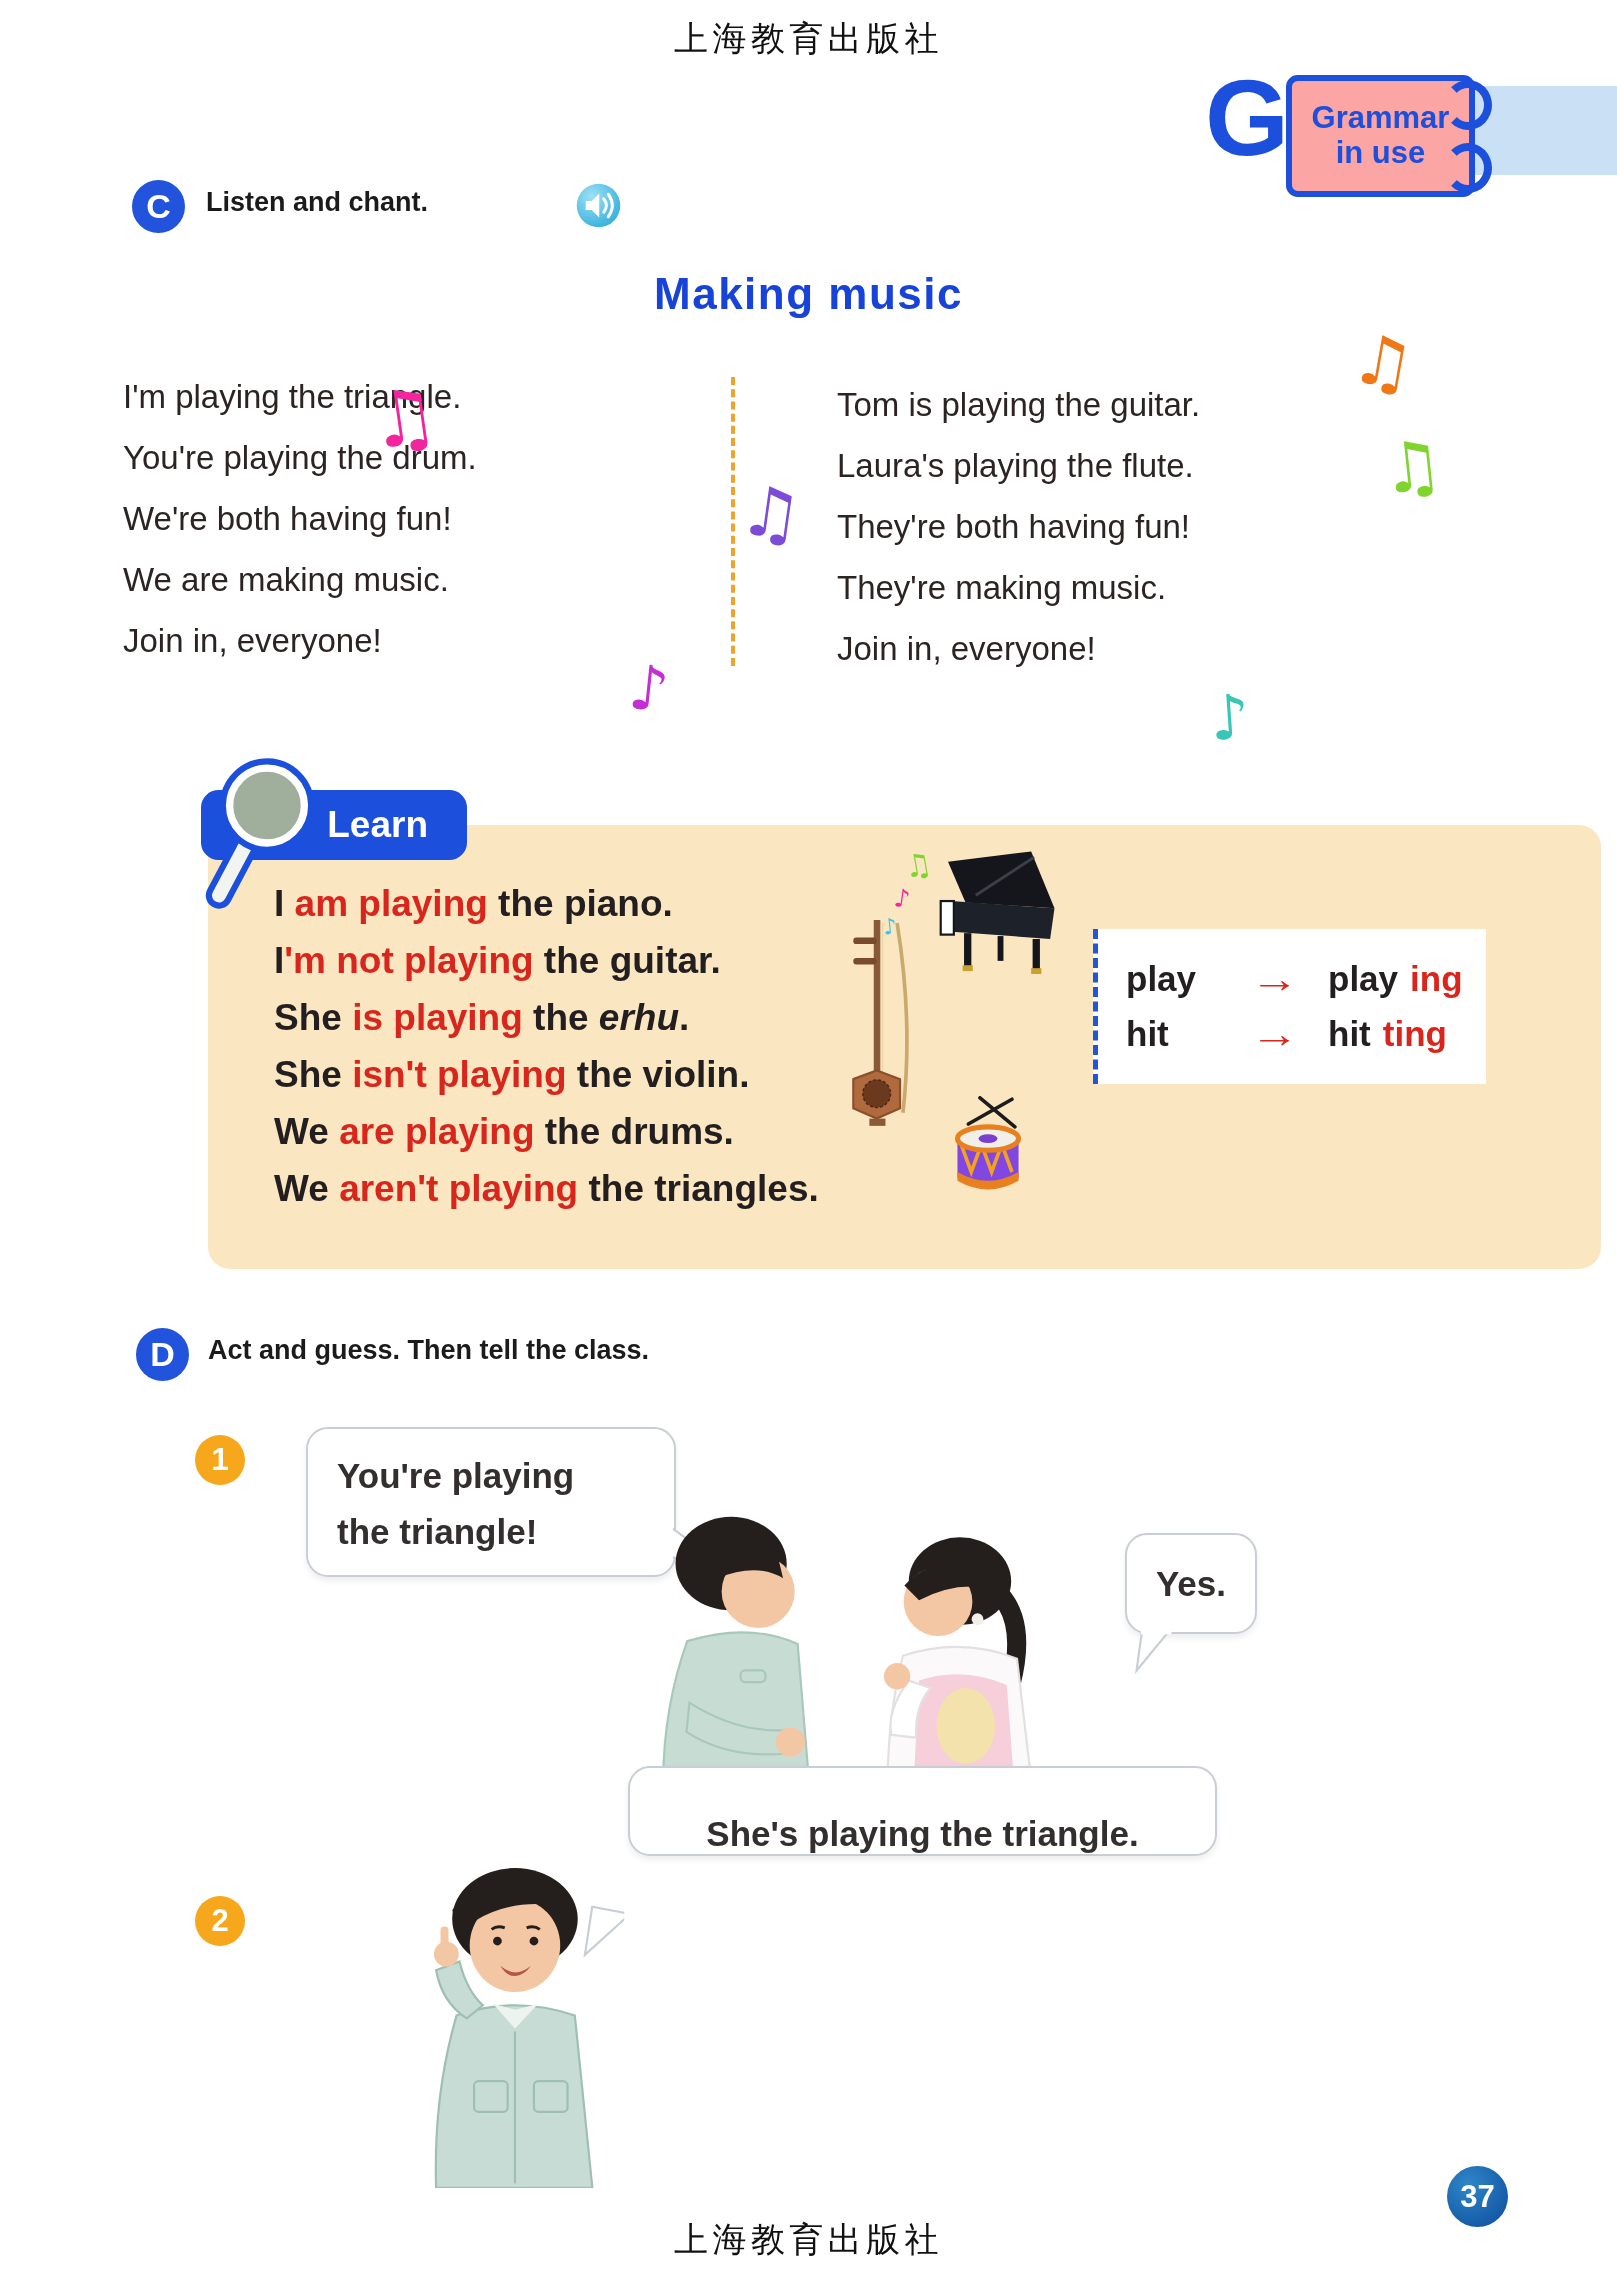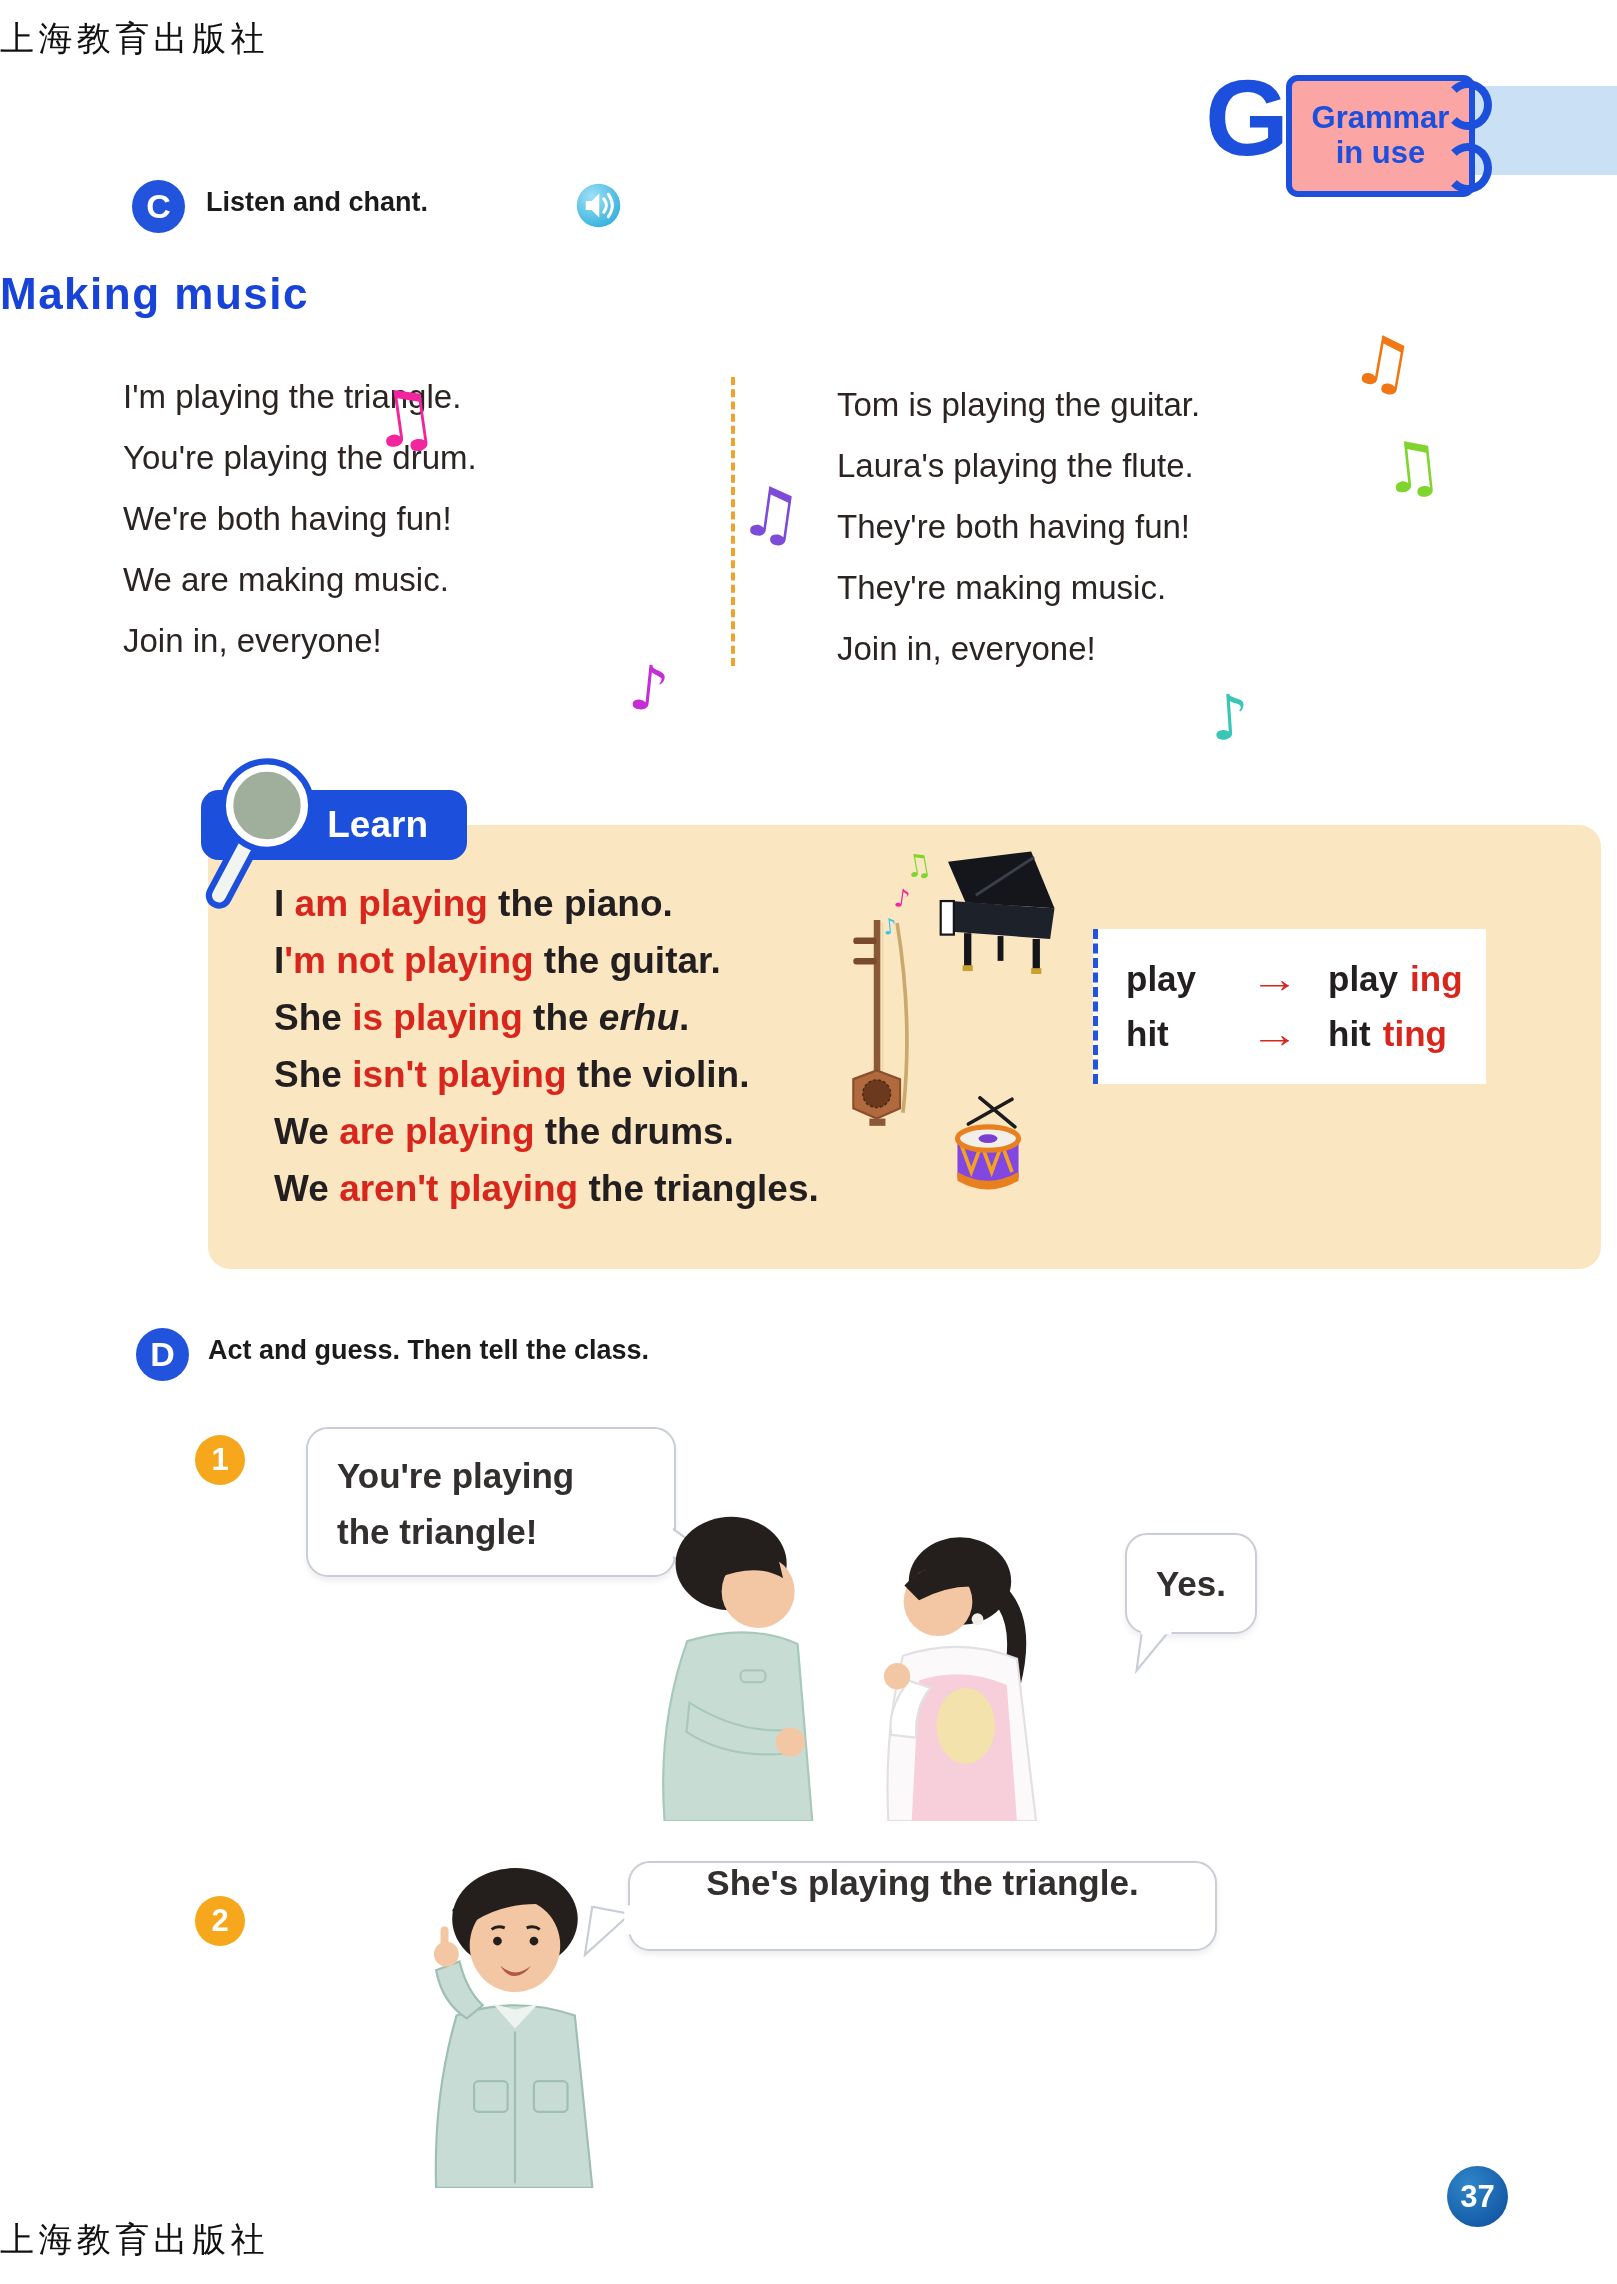--- a/index.html
+++ b/index.html
@@ -3,21 +3,21 @@
 <meta charset="utf-8">
 <style>
   html,body{margin:0;padding:0;}
   body{
     width:1617px;height:2284px;position:relative;overflow:hidden;background:#ffffff;
     font-family:"Liberation Sans", sans-serif;color:#231f20;
   }
   .abs{position:absolute;}
   
   .cjk{font-family:"DejaVu Serif", serif;font-size:34px;color:#111;letter-spacing:4.4px;}
-  .center-line{left:0;width:1617px;}
+  .center-line{left:0;width:1617px;text-align:center;}
   
   .badge-strip{left:1461px;top:86px;width:156px;height:89px;background:#C9E0F5;}
   .badge-g{left:1205px;top:64px;font-size:108px;font-weight:bold;color:#1B4FDC;line-height:1;z-index:1;}
   .badge-box{left:1286px;top:75px;width:177px;height:110px;background:#fca5a5;border:6.6px solid #1B4FDC;
     border-radius:11.7px;z-index:2;display:flex;flex-direction:column;align-items:center;justify-content:center;}
   .badge-box div{color:#1B4FDC;font-weight:bold;font-size:31px;line-height:1.12;}
   .hook{width:32px;height:34px;border:8.8px solid #1B4FDC;border-left-color:transparent;border-radius:50%;z-index:3;}
   
   .sec-circle{width:53px;height:53px;border-radius:50%;background:#2153DC;color:#fff;
     display:flex;align-items:center;justify-content:center;font-size:34px;font-weight:bold;}
@@ -254,21 +254,21 @@
     <polygon points="122,198 152,232 184,198 152,206" fill="#EDF4F0"></polygon>
     <rect x="96" y="304" width="46" height="42" rx="6" fill="none" stroke="#9FBFB2" stroke-width="3"></rect>
     <rect x="178" y="304" width="46" height="42" rx="6" fill="none" stroke="#9FBFB2" stroke-width="3"></rect>
     <line x1="152" y1="236" x2="152" y2="444" stroke="#9FBFB2" stroke-width="3"></line>
     <path d="M86 218 Q52 196 44 152 L76 140 Q86 180 108 200 Z" fill="#C7DCD4" stroke="#9FBFB2" stroke-width="3"></path>
     <circle cx="58" cy="130" r="17" fill="#F4C7A4"></circle>
     <rect x="50" y="92" width="11" height="42" rx="5" fill="#F4C7A4"></rect>
   </svg>
 </div>
 
-<div class="abs bubble" style="left:628px;top:1861px;width:585px;height:86px;display:flex;align-items:flex-start;justify-content:center;">
+<div class="abs bubble" style="left:628px;top:1766px;width:585px;height:86px;display:flex;align-items:flex-end;justify-content:center;">
   <div class="txt">She's playing the triangle.</div>
 </div>
 <div class="abs" style="left:582px;top:1902px;">
   <svg width="51" height="59" viewBox="0 0 70 80">
     <polygon points="4,72 14,6 66,16" fill="#ffffff" stroke="#C9CED6" stroke-width="3"></polygon>
     <rect x="58" y="4" width="12" height="40" fill="#ffffff"></rect>
   </svg>
 </div>
 
 <div class="abs page-num">37</div>

